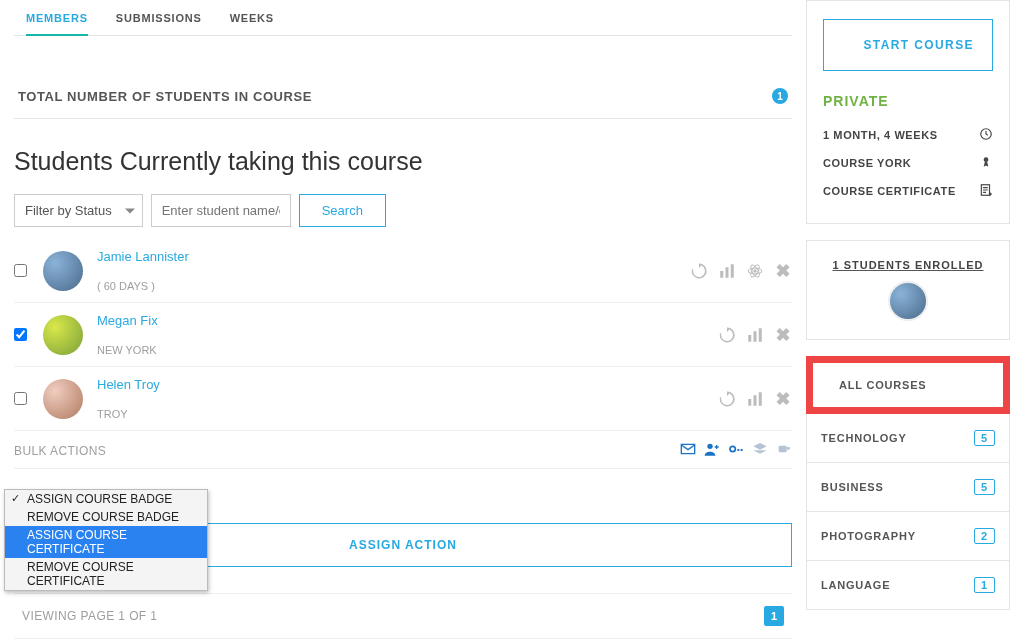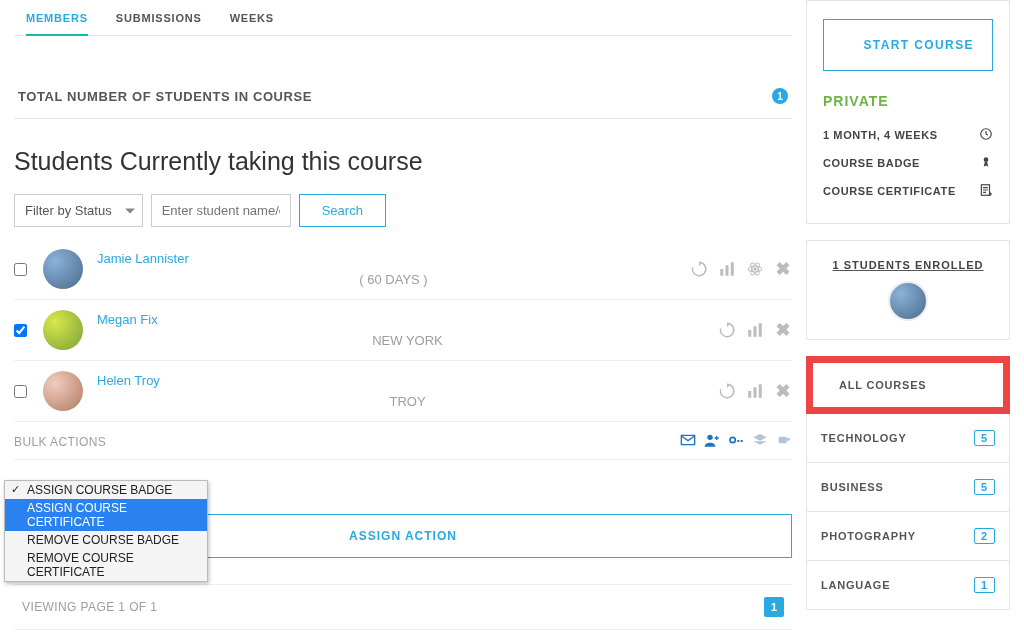--- a/index.html
+++ b/index.html
@@ -30,21 +30,21 @@
 
   
   .student-row { display:flex; align-items:center; padding: 10px 0; border-bottom:1px solid #eee; }
   .student-row input[type=checkbox]{ margin-right:16px; }
   .avatar { width:40px; height:40px; border-radius:50%; background:#dcdcdc; margin-right:14px; flex-shrink:0; background-size:cover; background-position:center; }
   .av1 { background: radial-gradient(circle at 30% 30%, #8ab3d9, #4a6a8a); }
   .av2 { background: radial-gradient(circle at 30% 30%, #d9e84a, #7aa03a); }
   .av3 { background: radial-gradient(circle at 30% 30%, #f0cdbf, #b07a60); }
   .student-info { flex:1; }
   .student-name { color:#29a9e1; font-size:13px; cursor:pointer; }
-  .student-meta { color:#9e9e9e; font-size:13px; margin-top:6px;text-align:center; }
+  .student-meta { color:#9e9e9e; font-size:11px; margin-top:16px; }
   .row-actions { display:flex; gap:10px; color:#bcbcbc; }
   .row-actions .ico { width:18px; height:18px; display:flex; align-items:center; justify-content:center; cursor:pointer; font-size:18px; font-weight:700; }
   .row-actions .ico svg { fill:#bcbcbc; }
 
   
   .bulk-row { display:flex; justify-content:space-between; align-items:center; padding: 10px 0 8px 0; border-bottom:1px solid #eee; }
   .bulk-row .label { color:#9e9e9e; font-size:12px; letter-spacing:0.4px; }
   .bulk-icons { display:flex; gap:8px; align-items:center; }
   .bulk-icons svg { fill:#1b73c5; width:16px;height:16px; cursor:pointer;}
   .bulk-icons .dim svg { fill:#b4c4d4; }
@@ -211,22 +211,22 @@
         <span class="dim"><svg viewBox="0 0 24 24">
               <rect x="4" y="7" width="12" height="10" rx="2"></rect>
               <path d="M16 9h3a2 2 0 0 1 0 4h-3"></path>
             </svg></span>
       </div>
     </div>
 
     <div class="combo-wrap">
       <div class="dropdown-menu-open">
         <div class="opt selected">ASSIGN COURSE BADGE</div>
+        <div class="opt">REMOVE COURSE BADGE</div>
         <div class="opt hl">ASSIGN COURSE CERTIFICATE</div>
-        <div class="opt">REMOVE COURSE BADGE</div>
         <div class="opt">REMOVE COURSE CERTIFICATE</div>
       </div>
     </div>
 
     <div class="assign-btn">ASSIGN ACTION</div>
 
     <div class="pager-row">
       <div class="view-label">VIEWING PAGE 1 OF 1</div>
       <div class="page-box">1</div>
     </div>
@@ -239,21 +239,21 @@
       <div class="info-row">
         <span>1 MONTH, 4 WEEKS</span>
         <span class="mini-ico">
           <svg width="14" height="14" viewBox="0 0 24 24" fill="none" stroke="#444" stroke-width="2">
               <circle cx="12" cy="12" r="9"></circle>
               <path d="M12 7v5l3 2"></path>
             </svg>
         </span>
       </div>
       <div class="info-row">
-        <span>COURSE BADGE</span>
+        <span>COURSE YORK</span>
         <span class="mini-ico">
           <svg width="14" height="14" viewBox="0 0 24 24" fill="#444">
               <circle cx="12" cy="8" r="4"></circle>
               <path d="M10 12l-2 8 4-2 4 2-2-8"></path>
             </svg>
         </span>
       </div>
       <div class="info-row">
         <span>COURSE CERTIFICATE</span>
         <span class="mini-ico">

